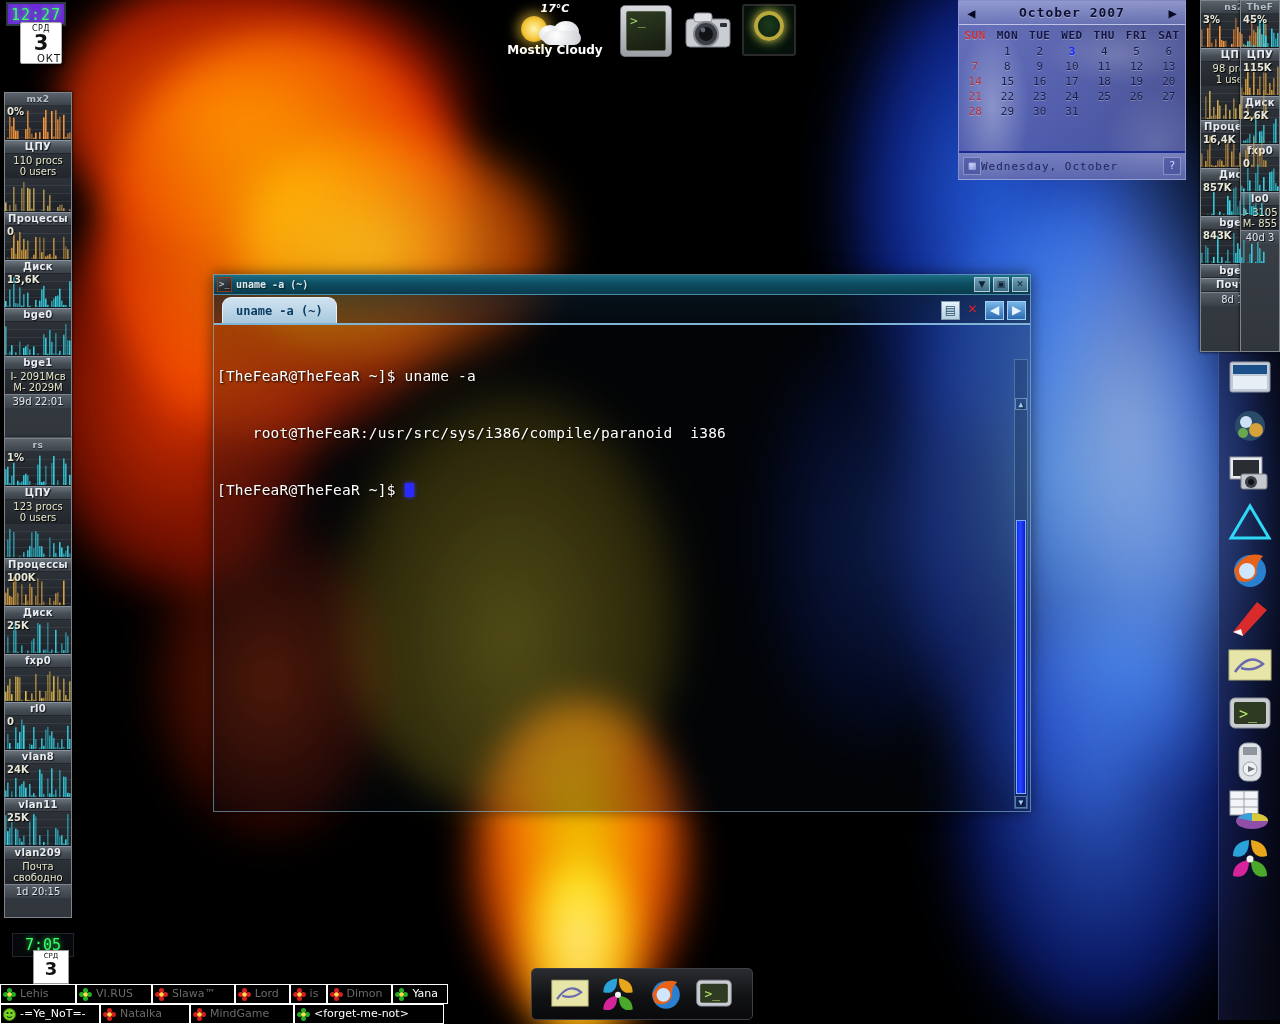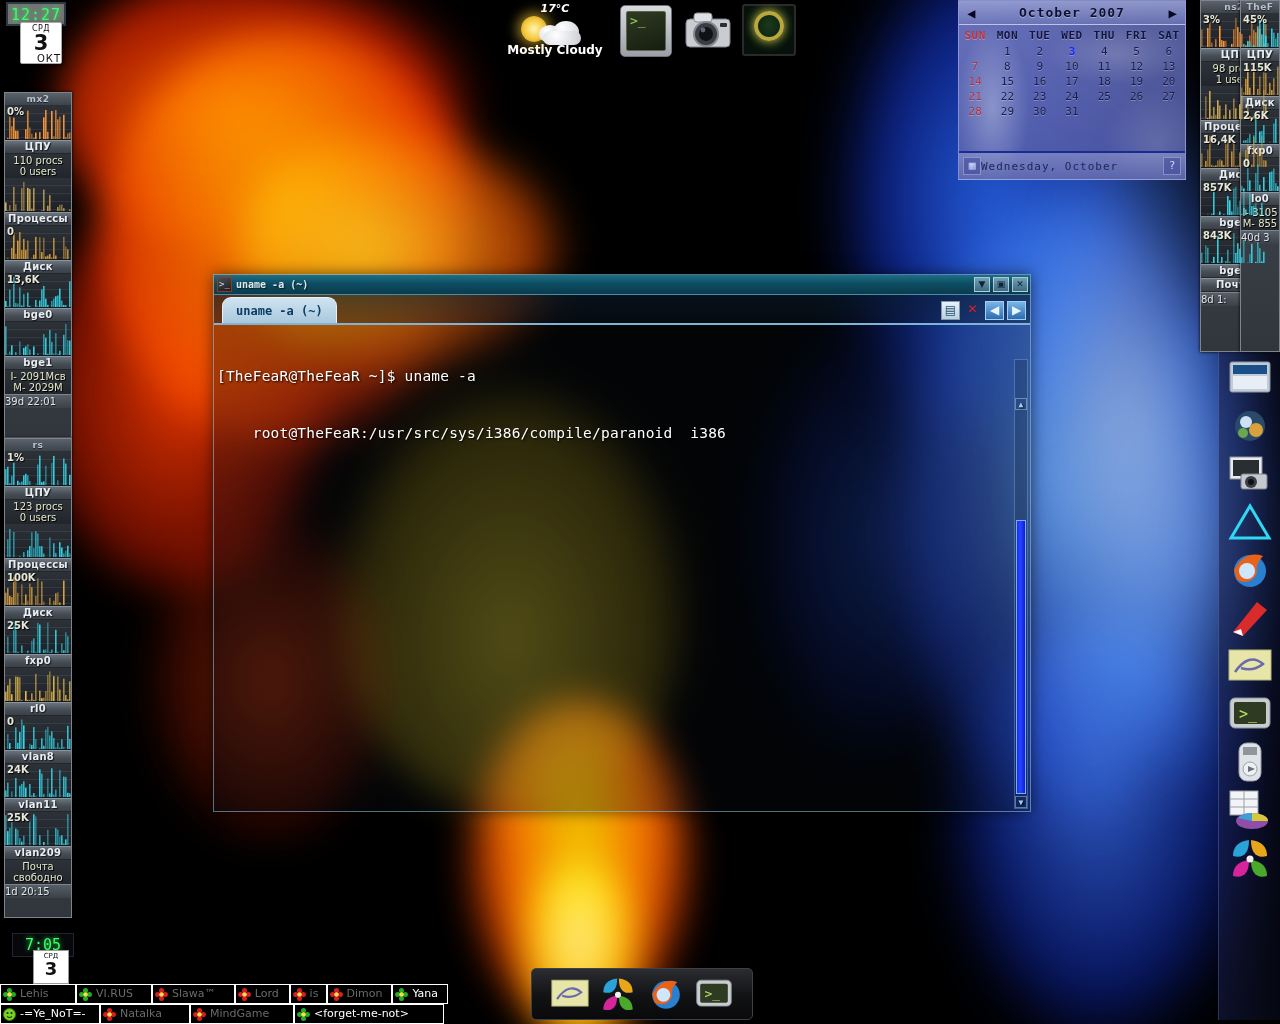--- a/index.html
+++ b/index.html
@@ -53,29 +53,29 @@
     background:linear-gradient(180deg,#6a737d,#474e56 55%,#3a4047);
     border-top:1px solid #8a939c; border-bottom:1px solid #23272c;
     padding:0 0 1px 0; text-shadow:1px 1px 1px #14181c; letter-spacing:.3px;
   }
   .gk-txt {
     color:#e2e6c8; font-size:10px; text-align:center; line-height:11px;
     background:linear-gradient(180deg,#2d3239,#22262c); padding:1px 0;
     text-shadow:1px 1px 0 #000;
   }
   .gk-uptime {
-    color:#dfe4ea; font-size:10px; padding:1px 0;
+    text-align:center; color:#dfe4ea; font-size:10px; padding:1px 0;
     background:linear-gradient(180deg,#565e67,#3b4149);
     border-top:1px solid #7d848c; text-shadow:1px 1px 0 #1a1e22;
   }
 
   
   #clock-lcd {
     position:absolute; left:6px; top:2px; width:60px; height:24px;
-    background:#737373; border:2px solid #2d3a46;
+    background:#6d28d9; border:2px solid #2d3a46;
     color:#39ff6a; font-family:"DejaVu Sans Mono", monospace;
     font-size:15px; letter-spacing:1px; text-align:center; line-height:22px;
     text-shadow:0 0 5px #2bff5e;
   }
   #daycal {
     position:absolute; left:20px; top:22px; width:42px; height:42px;
     background:#fff; border:1px solid #aaa; border-radius:2px;
     text-align:center; color:#111; box-shadow:2px 2px 4px rgba(0,0,0,.6);
   }
   #daycal .w { font-size:8px; letter-spacing:.5px; line-height:9px; margin-top:1px; }
@@ -1323,20 +1323,21 @@
     <div id="term-tabctl">
       <span class="t-btn tb-newtab">▤</span>
       <span class="t-btn tb-close">✕</span>
       <span class="t-btn tb-arrow">◀</span>
       <span class="t-btn tb-arrow">▶</span>
     </div>
   </div>
   <div id="term-body">
     <div class="line">[TheFeaR@TheFeaR ~]$ uname -a</div>
     <div class="line">    root@TheFeaR:/usr/src/sys/i386/compile/paranoid  i386</div>
+    <div class="line"><span>[TheFeaR@TheFeaR ~]$ </span><span id="term-cursor"></span></div>
     <div id="term-scroll">
       <div class="sb-up">▲</div>
       <div class="sb-thumb"></div>
       <div class="sb-dn" style="position:absolute;left:0;right:0;bottom:0;">▼</div>
     </div>
   </div>
 </div>
 
 <div id="right-dock">
     <div class="d-ico"><svg viewBox="0 0 46 44" width="46" height="44">

